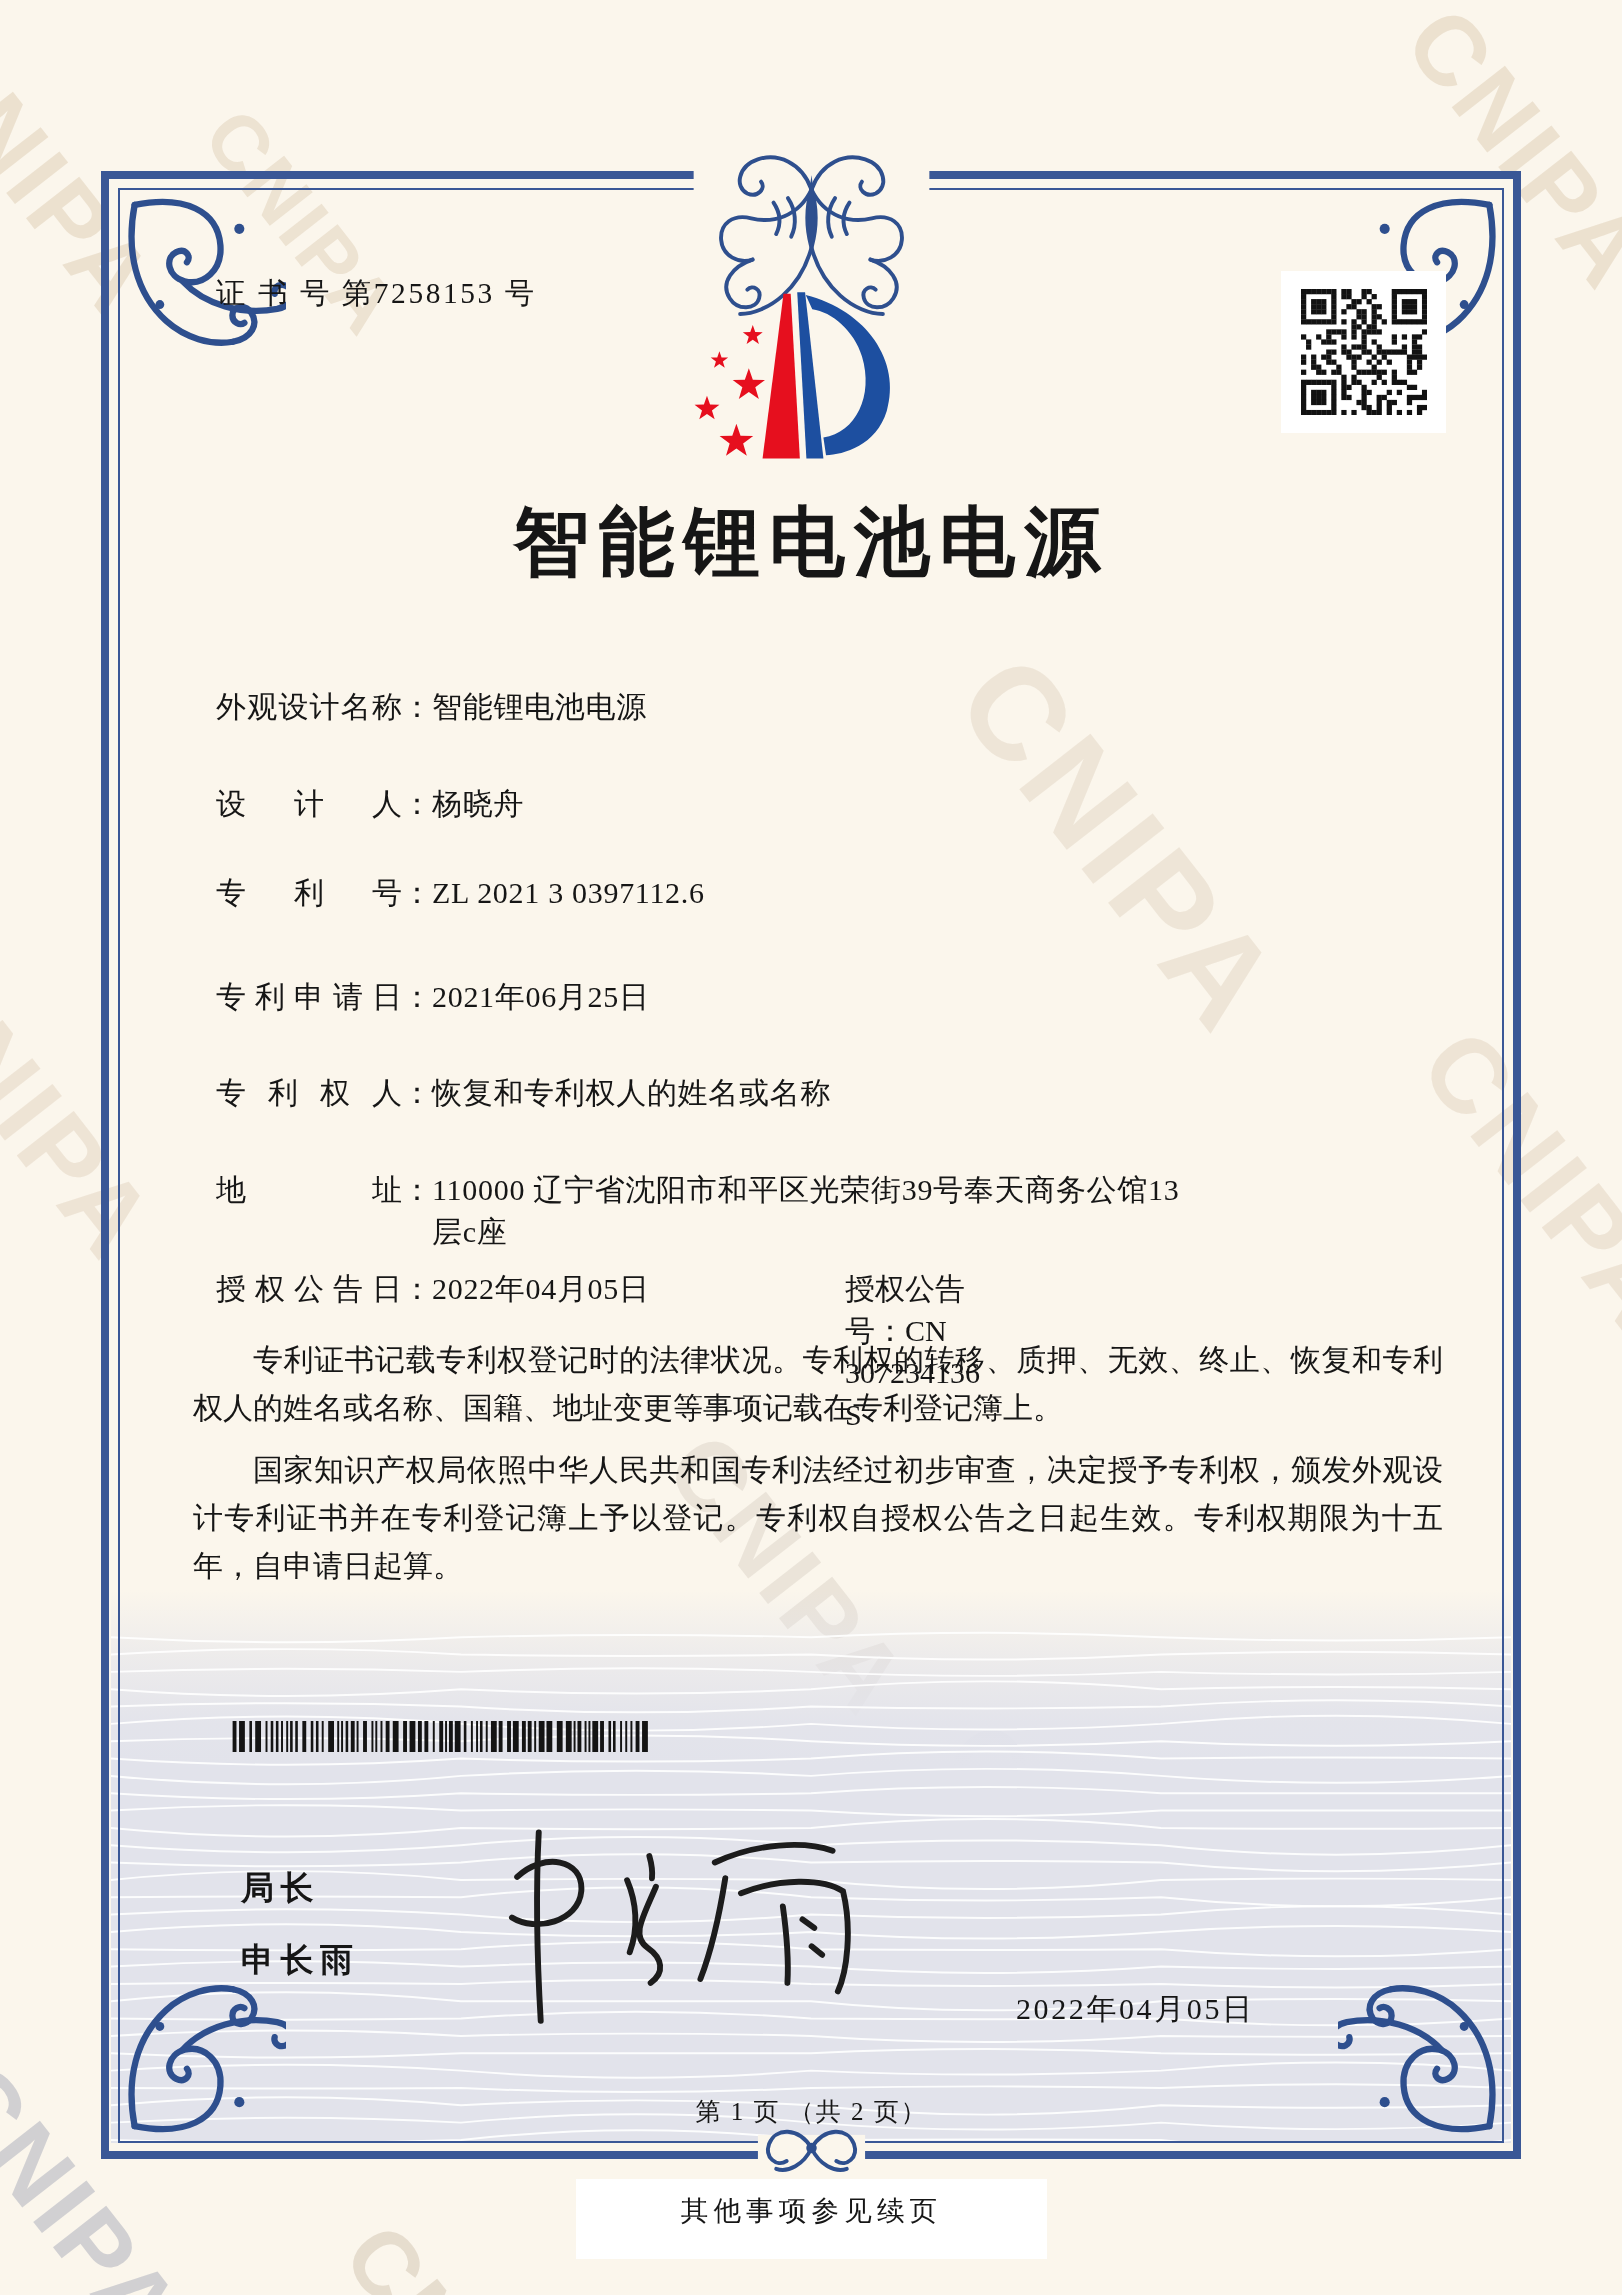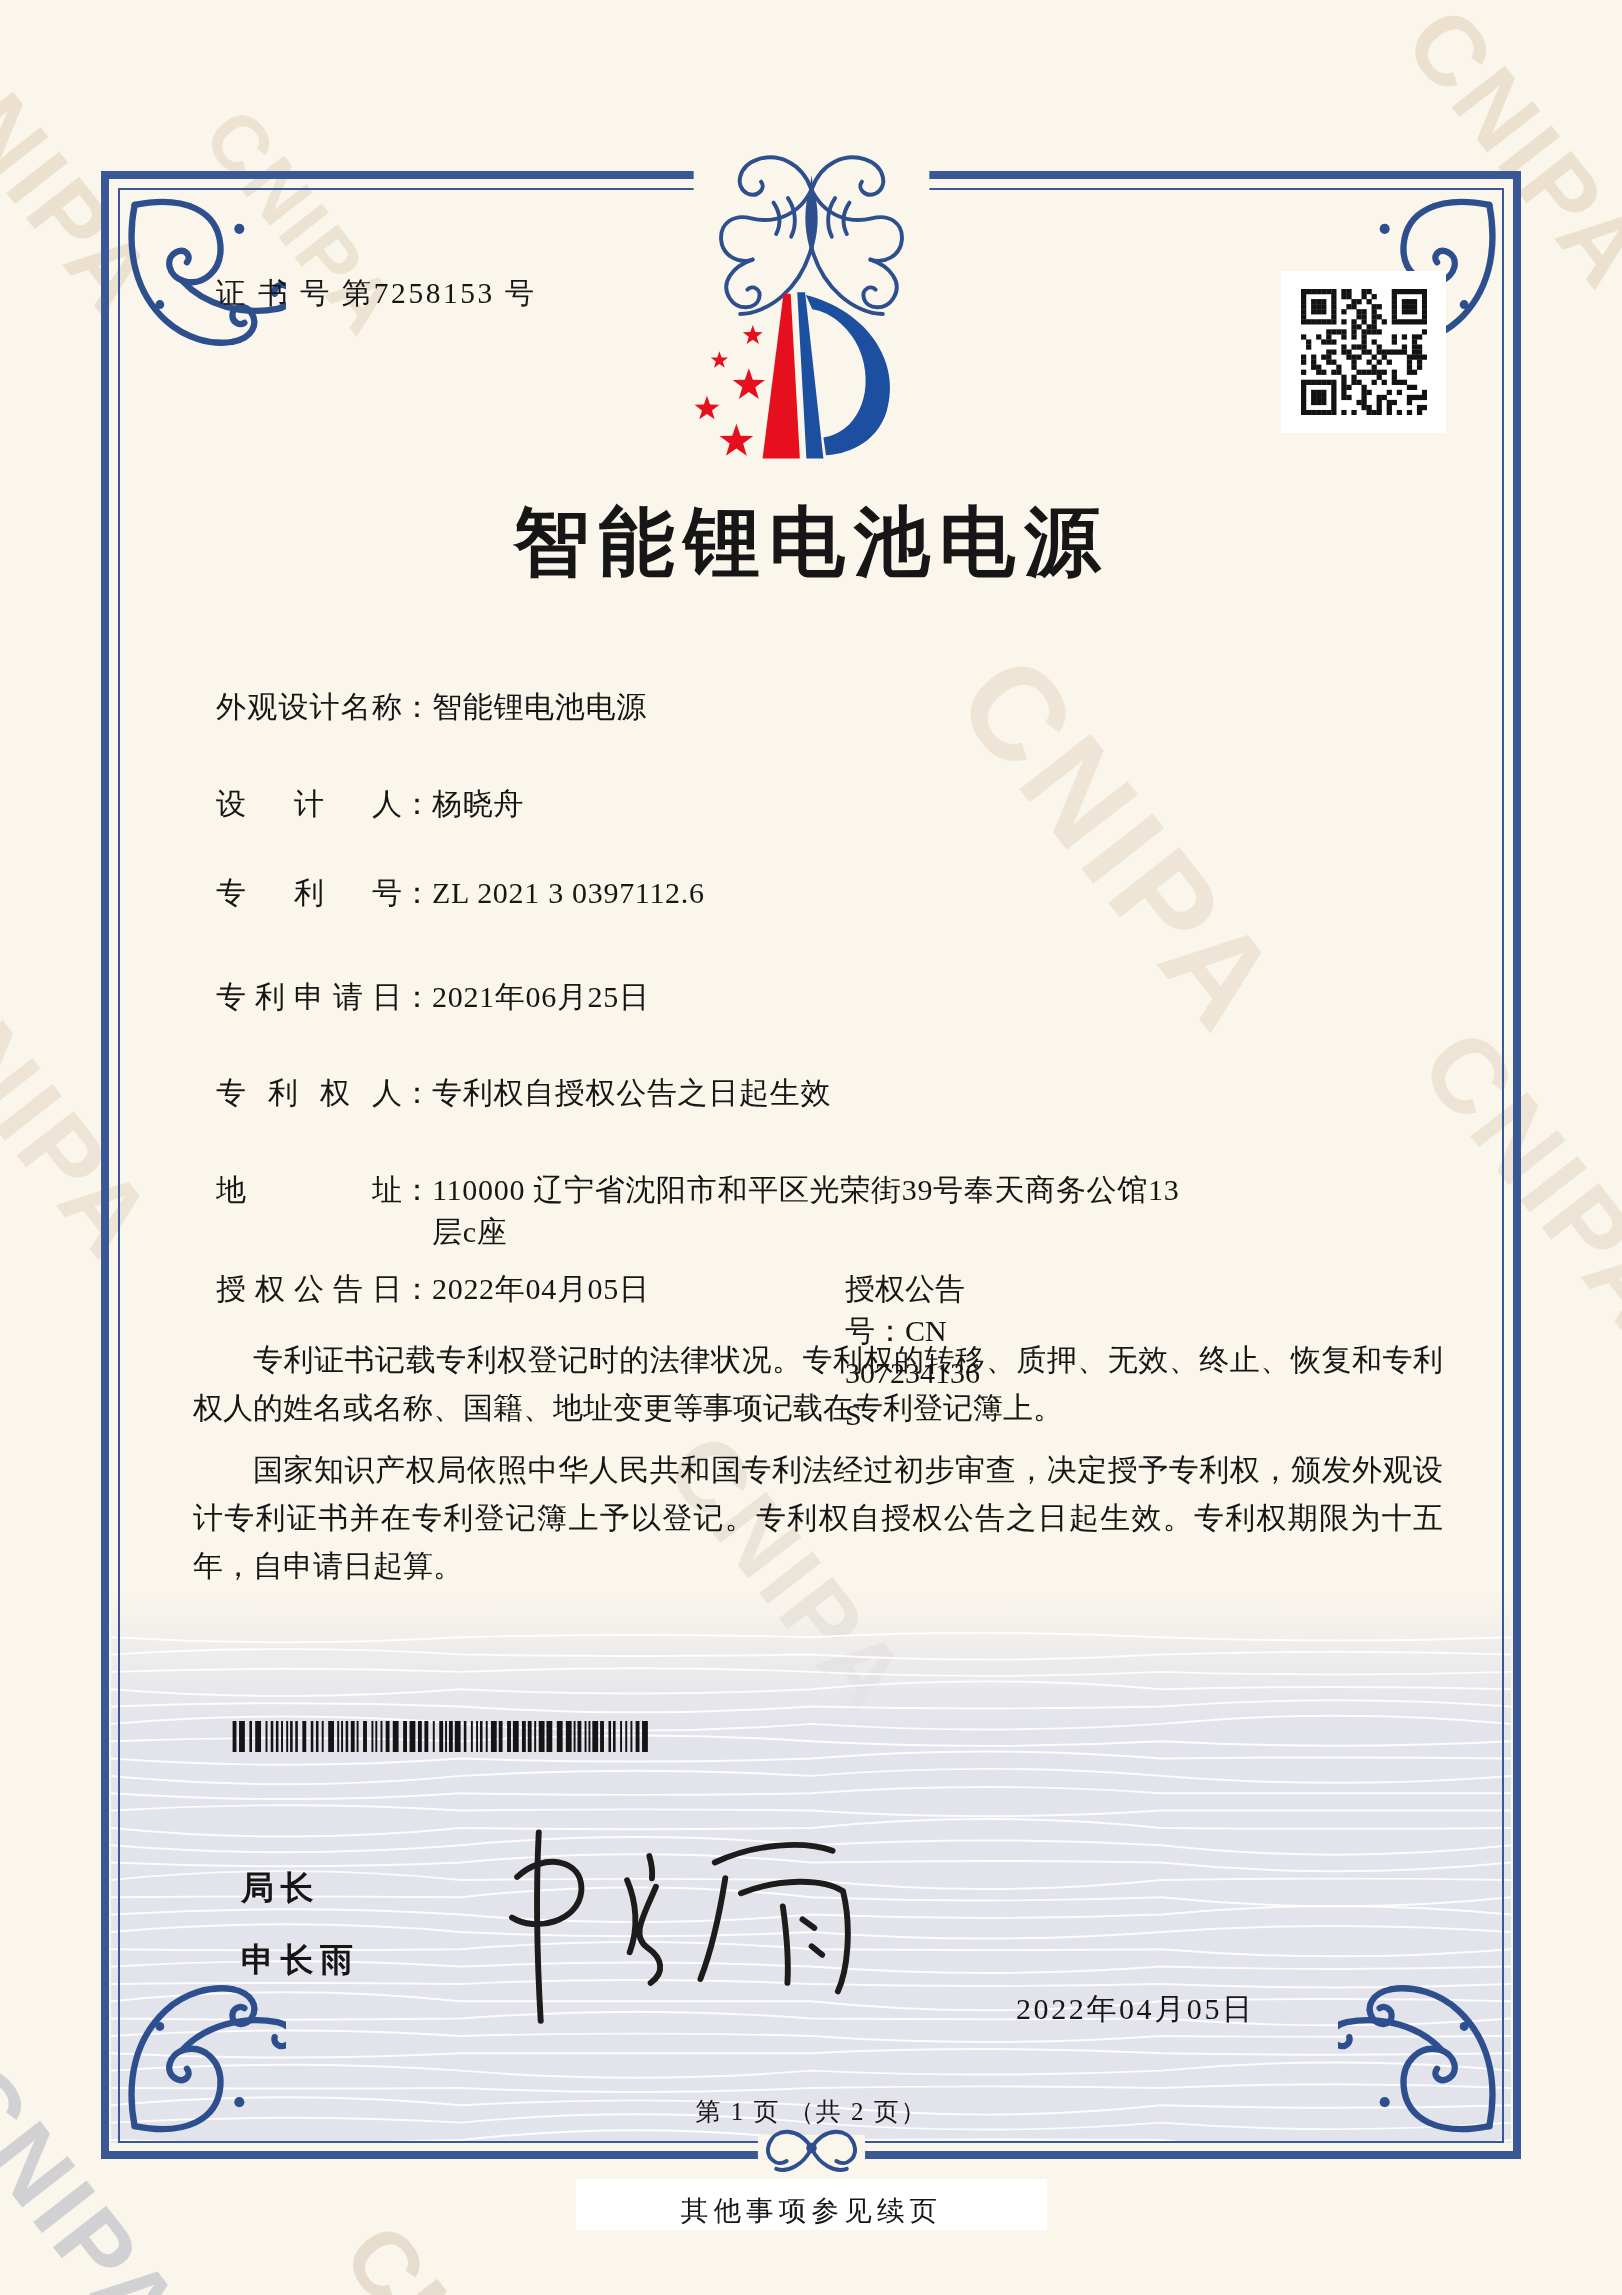--- a/index.html
+++ b/index.html
@@ -60,21 +60,21 @@
     position:absolute;left:241px;
     font-family:"Liberation Sans","DejaVu Sans",sans-serif;
     font-weight:700;font-size:33px;letter-spacing:6.5px;
   }
   .issue-date{position:absolute;left:1016px;top:1989px;font-size:30px;letter-spacing:2.6px;}
   .pageinfo{
     position:absolute;left:0;top:2095px;width:100%;text-align:center;
     font-size:25px;letter-spacing:2px;
   }
   .footer-note{
-    position:absolute;left:576px;top:2179px;width:471px;height:51px;
+    position:absolute;left:576px;top:2179px;width:471px;height:80px;
     background:#ffffff;text-align:center;line-height:64px;
     font-size:27.5px;letter-spacing:5.2px;
   }
   .qrbox{position:absolute;left:1281px;top:271px;width:165px;height:162px;background:#ffffff;}
   .hidden-defs{position:absolute;width:0;height:0;overflow:hidden;}
 </style>
 </head>
 <body>
 
 <div id="watermarks">
@@ -476,21 +476,21 @@
     </svg>
 </div>
 
 <div class="title">智能锂电池电源</div>
 
 <div id="fields">
     <div class="frow" style="top: 686px;"><span class="flabel">外观设计名称</span><span class="fcolon">：</span><span class="fvalue">智能锂电池电源</span></div>
     <div class="frow" style="top: 783px;"><span class="flabel">设　计　人</span><span class="fcolon">：</span><span class="fvalue">杨晓舟</span></div>
     <div class="frow" style="top: 872px;"><span class="flabel">专　利　号</span><span class="fcolon">：</span><span class="fvalue">ZL 2021 3 0397112.6</span></div>
     <div class="frow" style="top: 976px;"><span class="flabel">专利申请日</span><span class="fcolon">：</span><span class="fvalue">2021年06月25日</span></div>
-    <div class="frow" style="top: 1072px;"><span class="flabel">专 利 权 人</span><span class="fcolon">：</span><span class="fvalue">专利权自授权公告之日起生效</span></div>
+    <div class="frow" style="top: 1072px;"><span class="flabel">专 利 权 人</span><span class="fcolon">：</span><span class="fvalue">恢复和专利权人的姓名或名称</span></div>
     <div class="frow" style="top: 1169px; text-decoration: underline;"><span class="flabel">地　　　址</span><span class="fcolon">：</span><span class="fvalue">110000  辽宁省沈阳市和平区光荣街39号奉天商务公馆13
 层c座</span></div>
   </div>
 
 <div class="frow" style="top:1268px">
   <span class="flabel">授权公告日</span><span class="fcolon">：</span><span class="fvalue">2022年04月05日</span>
   <span class="grant2">
     <span>授权公告号</span><span>：</span><span>CN 307234136 S</span>
   </span>
 </div>

